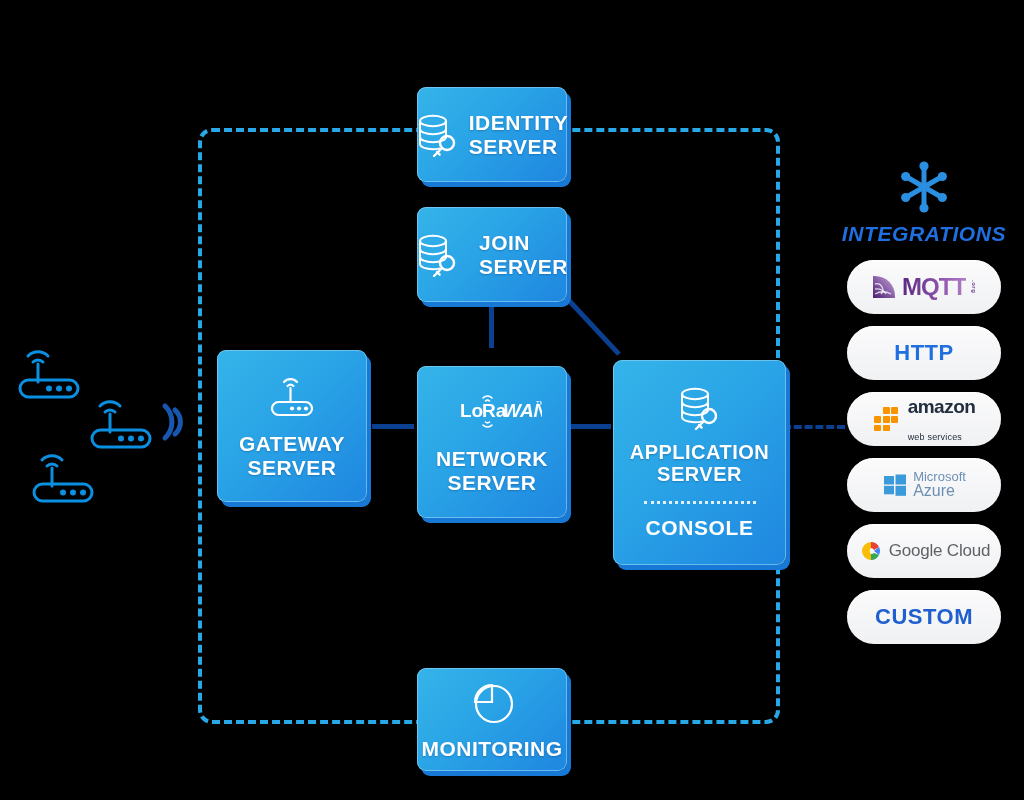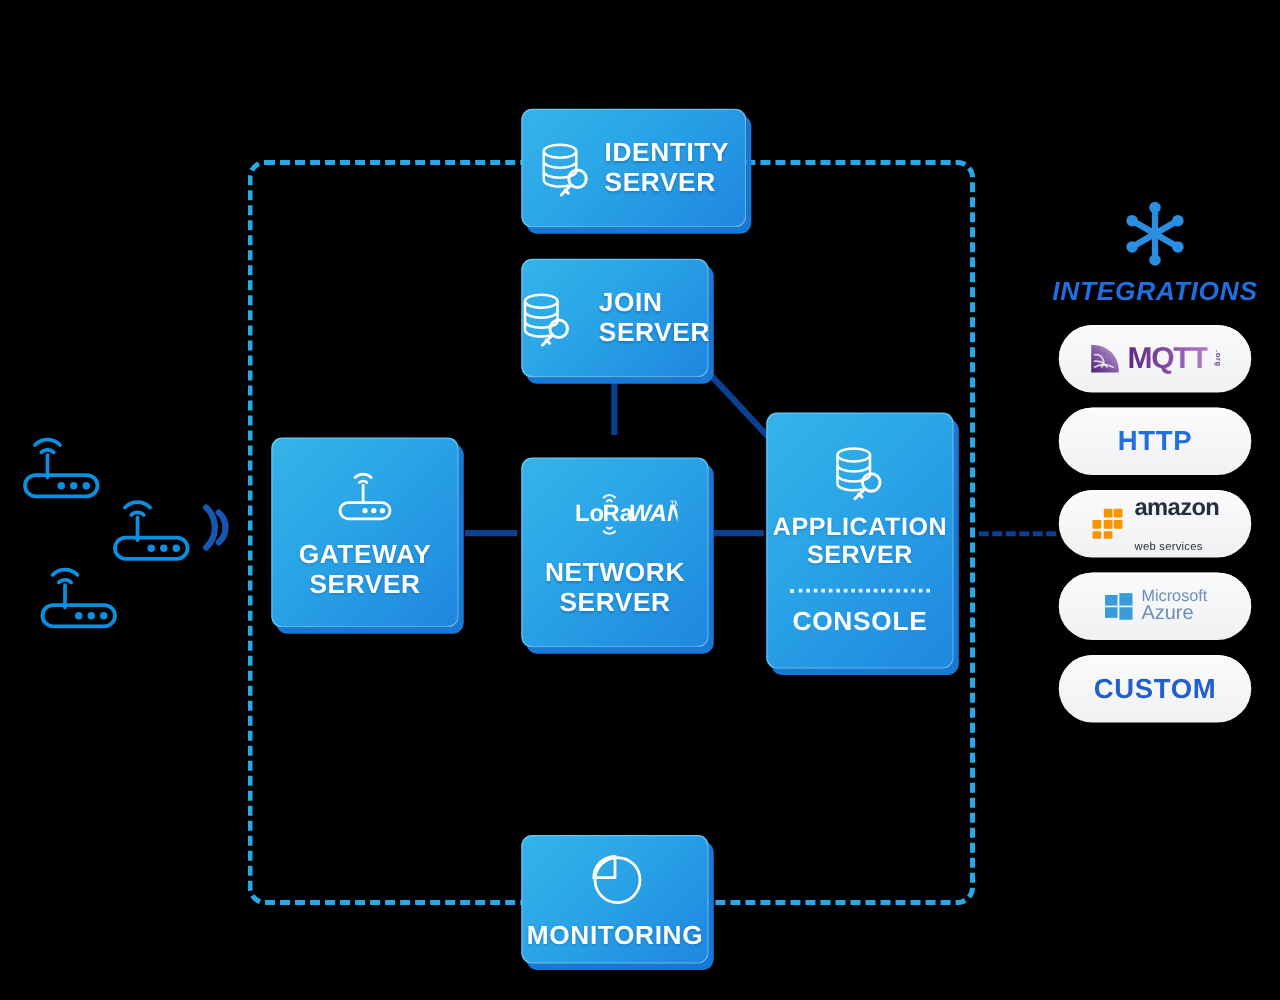--- a/index.html
+++ b/index.html
@@ -36,25 +36,25 @@
     z-index: 5;
   }
   .node-label {
     font-weight: bold;
     letter-spacing: .5px;
     line-height: 1.12;
     text-shadow: 0 1px 2px rgba(0,60,120,.35);
   }
 
   
-  #identity-server { left: 417px; top: 87px;  width: 180px; height: 95px; flex-direction: row; gap: 9px; }
+  #identity-server { left: 417px; top: 87px;  width: 150px; height: 95px; flex-direction: row; gap: 9px; }
   #join-server     { left: 417px; top: 207px; width: 150px; height: 95px; flex-direction: row; gap: 19px; }
   #gateway-server  { left: 217px; top: 350px; width: 150px; height: 152px; }
   #network-server  { left: 417px; top: 350px; width: 150px; height: 152px; margin-top: 16px; }
-  #application-server { left: 613px; top: 330px; width: 150px; height: 205px; }
+  #application-server { left: 613px; top: 360px; width: 173px; height: 205px; }
   #monitoring      { left: 417px; top: 668px; width: 150px; height: 103px; }
 
   #identity-server .node-label,
   #join-server .node-label { font-size: 21px; text-align: left; }
   #gateway-server .node-label,
   #network-server .node-label { font-size: 21px; margin-top: 14px; }
   #application-server .node-label { font-size: 20px; margin-top: 10px; }
   #monitoring .node-label { font-size: 21px; margin-top: 10px; }
 
   .console-divider {
@@ -368,19 +368,32 @@
             </g>
           </svg>
         </span>
         <span class="az-word">
           <span class="az-ms">Microsoft</span>
           <span class="az-name">Azure</span>
         </span>
       </div>
     </div>
 
+    <div class="integration-pill" id="pill-gcloud">
+      <div class="logo-row">
+        <span>
+          <svg class="icon-svg" width="26" height="24" viewBox="0 0 26 24">
+            <path d="M13 3 a9 9 0 0 1 8 5 l-5 3 a4 4 0 0 0 -3 -2 Z" fill="#ea4335"></path>
+            <path d="M21 8 a9 9 0 0 1 0 8 l-5 -4 Z" fill="#4285f4"></path>
+            <path d="M21 16 a9 9 0 0 1 -8 5 l0 -6 a4 4 0 0 0 3 -1 Z" fill="#34a853"></path>
+            <path d="M13 21 a9 9 0 0 1 0 -18 l0 6 a4 4 0 0 0 0 6 Z" fill="#fbbc05"></path>
+          </svg>
+        </span>
+        <span class="gc-word">Google Cloud</span>
+      </div>
+    </div>
 
     <div class="integration-pill" id="pill-custom">
       <span class="pill-text">CUSTOM</span>
     </div>
   </div>
 
 </div>
 
 </body></html>

